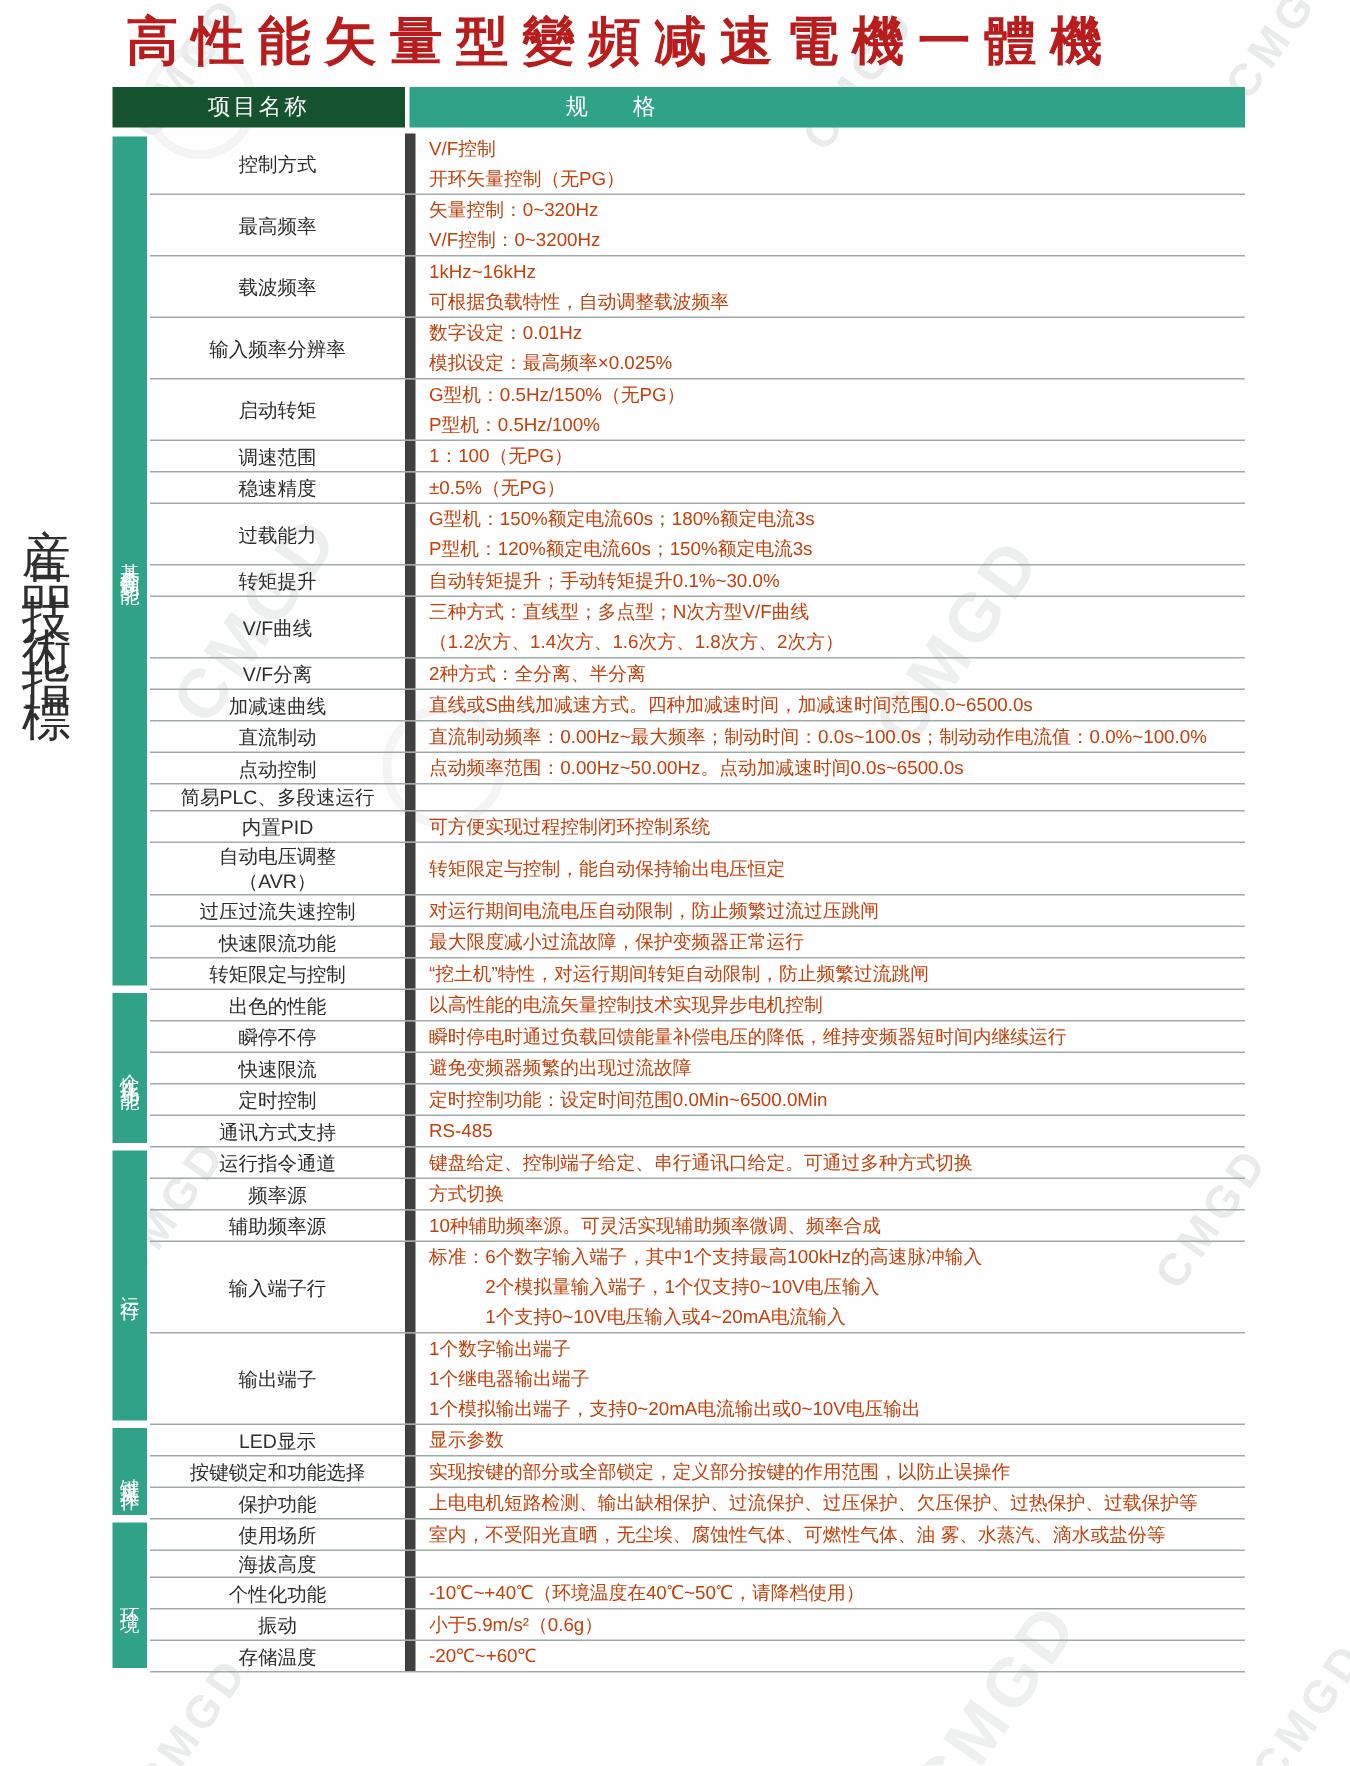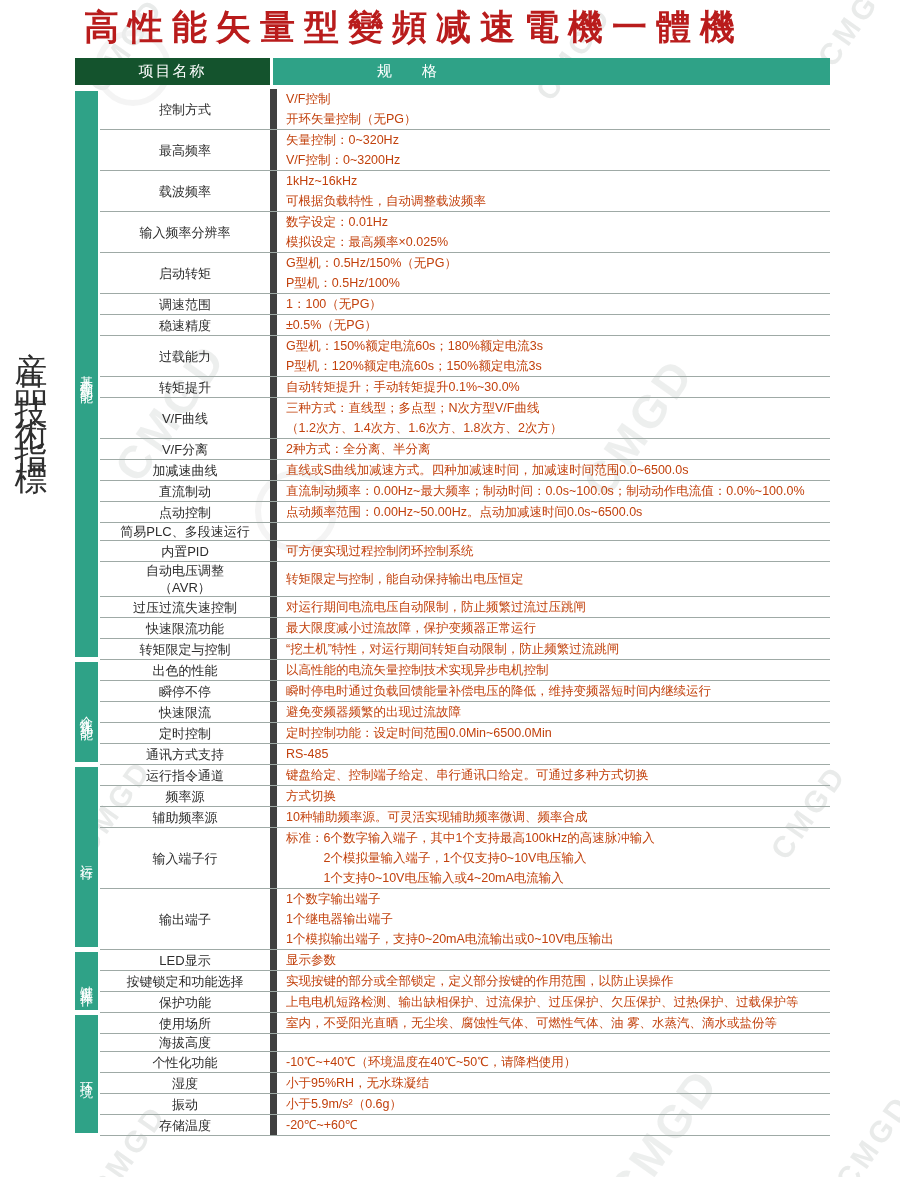--- a/index.html
+++ b/index.html
@@ -344,26 +344,20 @@
           <div class="spec-row">
             <div class="cell-name">海拔高度</div>
           </div>
           <div class="spec-row">
             <div class="cell-name">个性化功能</div>
             <div class="cell-spec">
               <div class="spec-line">-10℃~+40℃（环境温度在40℃~50℃，请降档使用）</div>
             </div>
           </div>
           <div class="spec-row">
-            <div class="cell-name">湿度</div>
-            <div class="cell-spec">
-              <div class="spec-line">小于95%RH，无水珠凝结</div>
-            </div>
-          </div>
-          <div class="spec-row">
             <div class="cell-name">振动</div>
             <div class="cell-spec">
               <div class="spec-line">小于5.9m/s²（0.6g）</div>
             </div>
           </div>
           <div class="spec-row">
             <div class="cell-name">存储温度</div>
             <div class="cell-spec">
               <div class="spec-line">-20℃~+60℃</div>
             </div>

